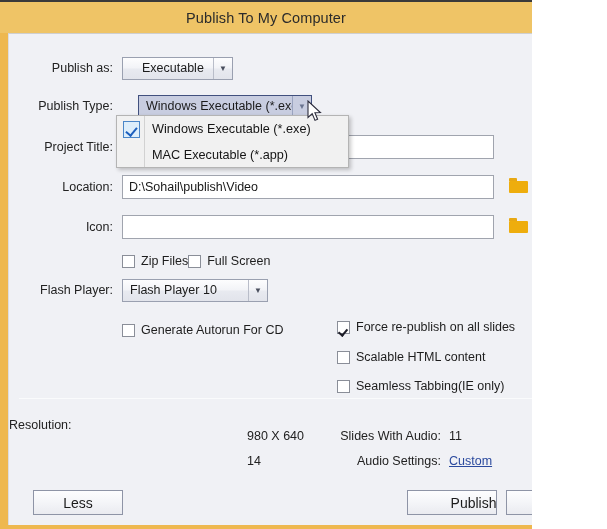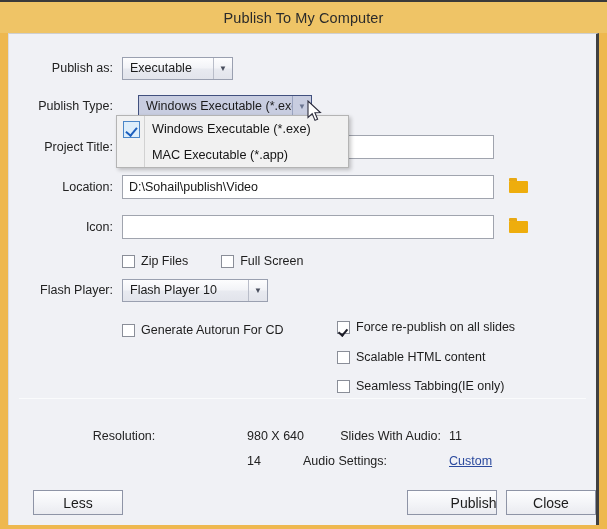--- a/index.html
+++ b/index.html
@@ -4,21 +4,21 @@
 <style>
   * { box-sizing: border-box; }
   html, body {
     margin: 0; padding: 0;
     width: 607px; height: 529px;
     overflow: hidden;
     font-family: "Liberation Sans", sans-serif;
   }
   .dialog {
     position: relative;
-    width: 607px; height: 529px;
+    width: 532px; height: 529px;
     background: #eeb84f;
     border-top: 2px solid #3a3a3a;
     overflow: hidden;
   }
   
   .titlebar {
     position: absolute;
     left: 0; top: 0; right: 0;
     height: 31px;
     background: #efc466;
@@ -72,21 +72,21 @@
     width: 19px; height: 100%;
     display: flex; align-items: center; justify-content: center;
     border-left: 1px solid #b9bdc9;
     font-size: 8px; color: #4a4f5e;
   }
   .combo.active {
     background: #c8cde0;
     border: 1px solid #41507e;
   }
   .combo.active .carrow { border-left: 1px solid #9aa4c0; color: #6a7490; }
-  #combo-publish-as { width: 111px; }
+  #combo-publish-as { width: 111px; padding-left: 12px; }
   #combo-publish-type { width: 174px; }
   #combo-flash-player { width: 146px; }
   
   .tinput {
     height: 24px;
     background: #ffffff;
     border: 1px solid #a0a4ae;
     font-size: 12.5px;
     color: #171717;
     display: flex;
@@ -264,21 +264,21 @@
           </span>
         </span>
       </div>
 
       <div class="row" style="top:215px;">
         <div class="lbl"></div>
         <div class="cbx-wrap">
           <span class="cbx"></span>
           <span>Zip Files</span>
         </div>
-        <div class="cbx-wrap" style="margin-left:33px;">
+        <div class="cbx-wrap" style="">
           <span class="cbx"></span>
           <span>Full Screen</span>
         </div>
       </div>
 
       <div class="row" style="top:244px;">
         <div class="lbl">Flash Player:</div>
         <div class="combo" id="combo-flash-player">
           <span class="ctext">Flash Player 10</span>
           <span class="carrow">▼</span>
@@ -304,33 +304,33 @@
       <div class="cbx-wrap" style="position:absolute;left:328px;top:345px;">
         <span class="cbx"></span>
         <span>Seamless Tabbing(IE only)</span>
       </div>
 
     </div>
 
     <div class="sep" style="top:364px;"></div>
 
     <div class="status-area">
-      <div class="sline" style="left:0px;top:34px;width:230px;text-align:center;">
+      <div class="sline" style="left:0px;top:23px;width:230px;text-align:left;">
         <span class="sk">Resolution:</span>
       </div>
       <div class="sline" style="left:238px;top:34px;">980 X 640</div>
 
       <div class="sline" style="left:238px;top:59px;">14</div>
 
       <div class="sline" style="left:240px;top:34px;width:192px;text-align:right;">
         <span class="sk">Slides With Audio:</span>
       </div>
       <div class="sline" style="left:440px;top:34px;">11</div>
 
-      <div class="sline" style="left:240px;top:59px;width:192px;text-align:center;">
+      <div class="sline" style="left:240px;top:59px;width:192px;text-align:right;">
         <span class="sk">Audio Settings:</span>
       </div>
       <div class="sline link" style="left:440px;top:59px;">Custom</div>
     </div>
 
     <div class="footer">
       <div class="btn" id="btn-less">Less</div>
       <div class="btn" id="btn-publish">Publish</div>
       <div class="btn" id="btn-close">Close</div>
     </div>

